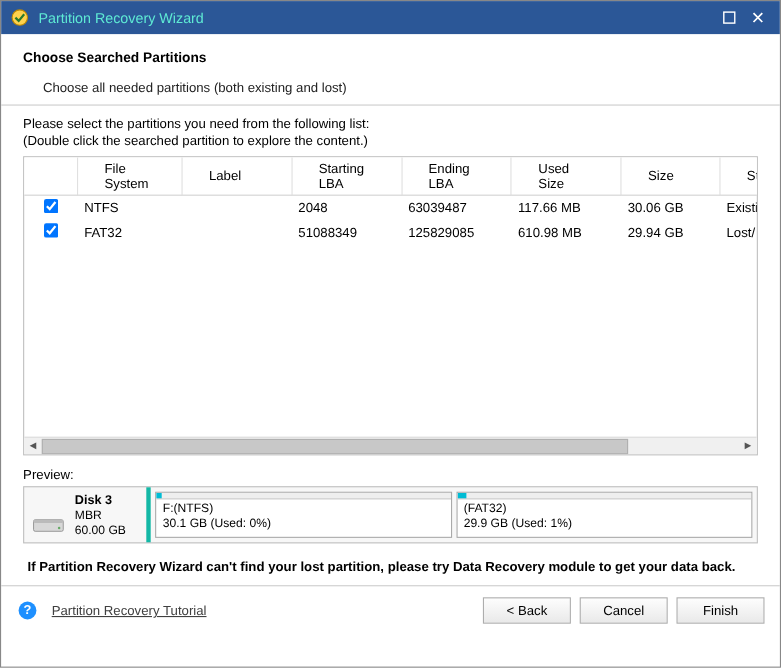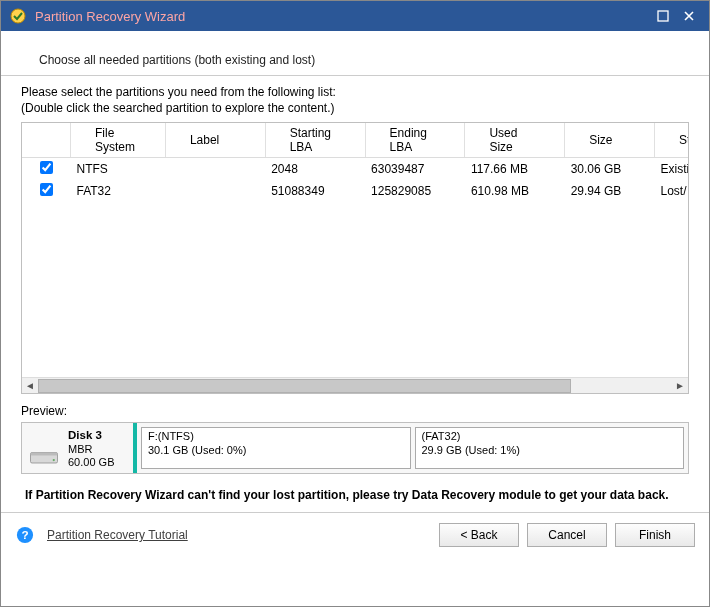--- a/index.html
+++ b/index.html
@@ -1,17 +1,17 @@
 <!DOCTYPE html>
 <html><head>
 <meta charset="utf-8">
 <style>
 * { box-sizing: border-box; margin: 0; padding: 0; }
 body { font-family: "Segoe UI", Tahoma, sans-serif; font-size: 12px; color: #000; background: #fff; width: 710px; height: 607px; overflow: hidden; border: 1px solid #888; }
-.titlebar { background: #2b5797; color: #fca5a5; height: 30px; display: flex; align-items: center; padding: 0 8px; }
+.titlebar { background: #2b5797; color: #5eead4; height: 30px; display: flex; align-items: center; padding: 0 8px; }
 .titlebar .icon { width: 18px; height: 18px; margin-right: 8px; display: flex; align-items: center; justify-content: center; }
 .titlebar .title { flex: 1; font-size: 13px; }
 .titlebar .winbtn { width: 24px; height: 24px; display: flex; align-items: center; justify-content: center; color: #fff; margin-left: 2px; cursor: pointer; }
 .content { padding: 10px 14px 0 14px; }
 .heading { font-weight: bold; font-size: 12.5px; padding: 4px 0 2px 6px; }
 .subheading { font-size: 12px; padding: 0 0 8px 24px; color: #222; margin-top: 12px; }
 hr.sep { border: none; border-top: 1px solid #ccc; margin: 0 -14px 8px -14px; }
 .instr { font-size: 12px; line-height: 1.35; padding: 0 0 6px 6px; }
 .table-wrap { border: 1px solid #bfbfbf; height: 272px; margin: 0 6px; overflow: hidden; position: relative; background: #fff; }
 .table-inner { overflow: hidden; height: 256px; }
@@ -24,21 +24,21 @@
 .hscroll .arrow { width: 16px; height: 16px; display: flex; align-items: center; justify-content: center; color: #555; font-size: 10px; cursor: pointer; }
 .hscroll .track { flex: 1; height: 16px; position: relative; }
 .hscroll .thumb { position: absolute; left: 0; top: 1px; width: 84%; height: 14px; background: #c8c8c8; border: 1px solid #b0b0b0; }
 .preview-label { font-size: 12px; padding: 10px 0 4px 6px; }
 .preview { border: 1px solid #bfbfbf; margin: 0 6px; display: flex; align-items: stretch; height: 52px; background: #f7f7f7; }
 .preview .disk-col { width: 115px; display: flex; align-items: flex-end; gap: 8px; padding: 4px 6px; border-right: 4px solid #14b8a6; }
 .disk-icon { width: 32px; height: 18px; }
 .disk-text { font-size: 11px; line-height: 1.2; }
 .disk-text b { font-size: 11.5px; }
 .part-col { flex: 1; display: flex; gap: 4px; padding: 4px 4px; }
-.part { flex: 1; border: 1px solid #aaa; background: #fff; display: flex; justify-content: flex-start; padding: 0; overflow: hidden; }
+.part { flex: 1; border: 1px solid #aaa; background: #fff; display: flex; flex-direction: column; justify-content: flex-start; padding: 0; overflow: hidden; }
 .part .bar { height: 6px; background: #eee; position: relative; border-bottom: 1px solid #ccc; }
 .part .bar .used { position: absolute; left: 0; top: 0; bottom: 0; background: #00bcd4; }
 .part .plabel { font-size: 11px; padding: 2px 6px; line-height: 1.25; }
 .note { font-size: 12px; font-weight: bold; padding: 14px 10px 10px 10px; }
 .footer { border-top: 1px solid #ccc; display: flex; align-items: center; padding: 10px 14px; gap: 8px; }
 .footer .help-icon { width: 20px; height: 20px; display: flex; align-items: center; justify-content: center; margin-right: 4px; }
 .footer a { color: #404040; font-size: 12px; text-decoration: underline; cursor: pointer; }
 .footer .spacer { flex: 1; }
 .btn { min-width: 80px; height: 24px; border: 1px solid #adadad; background: linear-gradient(#fdfdfd,#e9e9e9); font-size: 12px; cursor: pointer; padding: 0 12px; }
 </style>
@@ -59,20 +59,21 @@
       </svg>
   </span>
   <span class="winbtn">
     <svg width="12" height="12" viewBox="0 0 12 12">
         <path d="M2 2 L10 10 M10 2 L2 10" stroke="#fff" stroke-width="1.6"></path>
       </svg>
   </span>
 </div>
 
 <div class="content">
+  <div class="heading">Choose Searched Partitions</div>
   <div class="subheading">Choose all needed partitions (both existing and lost)</div>
   <hr class="sep">
   <div class="instr">
     <div>Please select the partitions you need from the following list:</div>
     <div>(Double click the searched partition to explore the content.)</div>
   </div>
 
   <div class="table-wrap">
     <div class="table-inner">
     <table>

